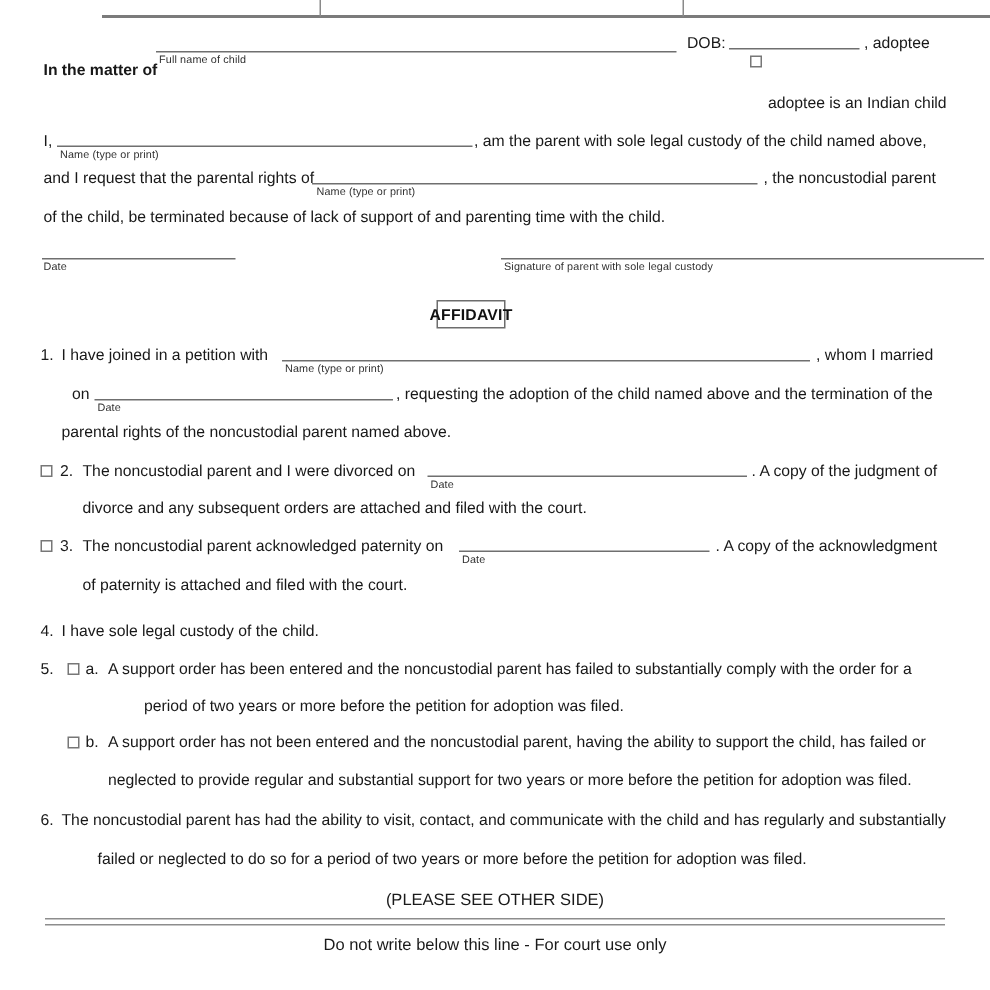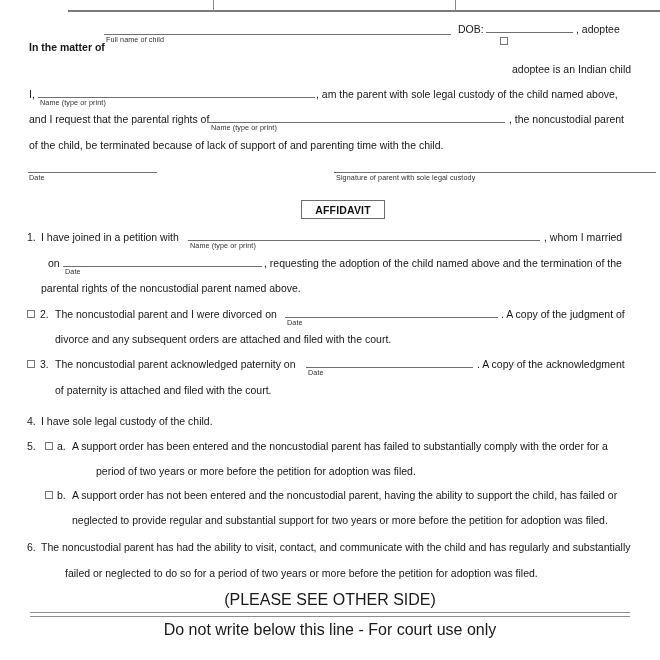--- a/index.html
+++ b/index.html
@@ -75,21 +75,21 @@
   .num {
     position: absolute;
     font-size: 10.5px;
     line-height: 12px;
     white-space: nowrap;
   }
   .center {
     position: absolute;
     width: 100%;
     text-align: center;
-    font-size: 16px;
+    font-size: 11px;
     line-height: 12px;
     left: 0;
   }
   .dblline-top {
     position: absolute;
     background: #8d8d8d;
     height: 1px;
   }
   .dblline-bot {
     position: absolute;
@@ -130,21 +130,21 @@
   <div class="txt abs" style="left:509px; top:113px;">, the noncustodial parent</div>
 
   <div class="txt abs" style="left:29px; top:139px;">of the child, be terminated because of lack of support of and parenting time with the child.</div>
 
   <div class="fillline" style="left:28px; top:172px; width:129px;"></div>
   <div class="caption" style="left:29px; top:174px;">Date</div>
 
   <div class="fillline" style="left:334px; top:172px; width:322px;"></div>
   <div class="caption" style="left:336px; top:174px;">Signature of parent with sole legal custody</div>
 
-  <div class="boxhdr" style="left:301px; top:200px; width:84px; height:19px;">AFFIDAVIT</div>
+  <div class="boxhdr" style="left:291px; top:200px; width:46px; height:19px;">AFFIDAVIT</div>
 
   <div class="num" style="left:27px; top:231px;">1.</div>
   <div class="txt abs" style="left:41px; top:231px;">I have joined in a petition with</div>
   <div class="fillline" style="left:188px; top:240px; width:352px;"></div>
   <div class="caption" style="left:190px; top:242px;">Name (type or print)</div>
   <div class="txt abs" style="left:544px; top:231px;">, whom I married</div>
 
   <div class="txt abs" style="left:48px; top:257px;">on</div>
   <div class="fillline" style="left:63px; top:266px; width:199px;"></div>
   <div class="caption" style="left:65px; top:268px;">Date</div>

